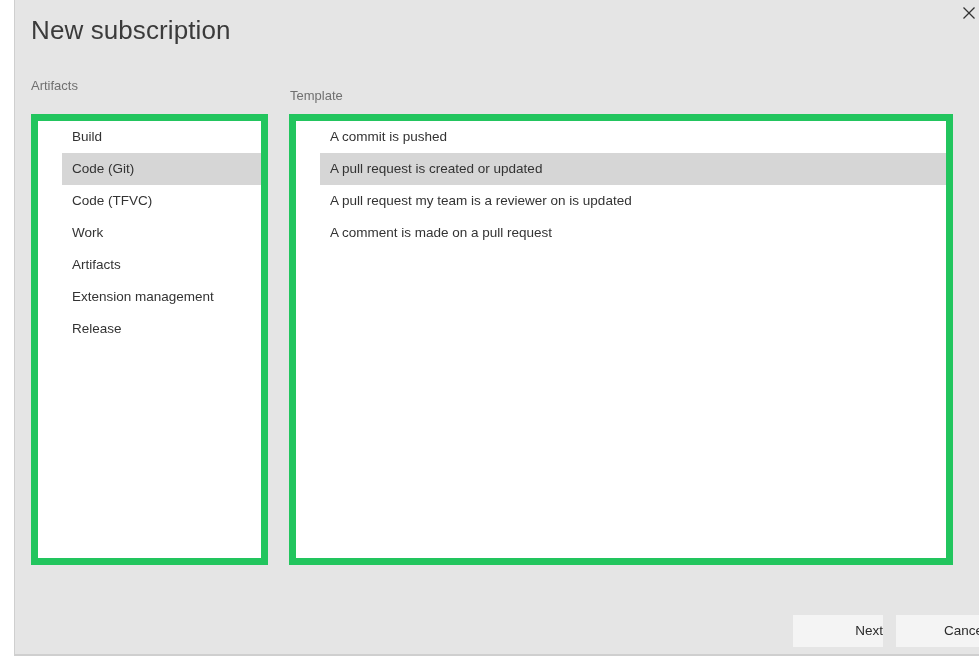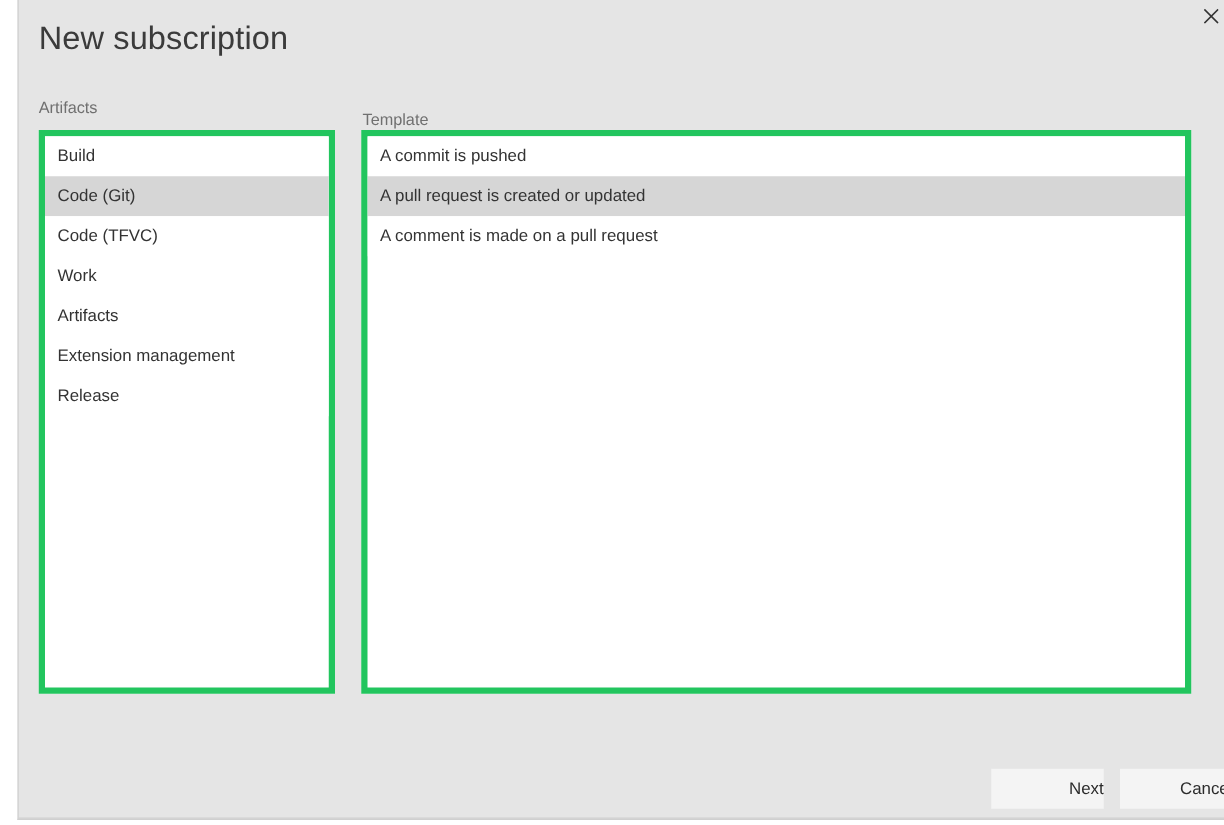--- a/index.html
+++ b/index.html
@@ -66,24 +66,25 @@
     color: #707070;
     line-height: 16px;
     white-space: nowrap;
   }
   #label-category { left: 16px; top: 78px; }
   #label-template { left: 275px; top: 88px; }
 
   
   .listbox {
     position: absolute;
-    top: 104px;
+    top: 114px;
     background: #ffffff;
-    border: 5px solid #22c55e;
+    border: 7px solid #22c55e;
     overflow: hidden;
+    padding-left: 24px;
   }
   #category-list {
     left: 16px;
     width: 237px;
     height: 451px;
   }
   #template-list {
     left: 274px;
     width: 664px;
     height: 451px;
@@ -158,20 +159,21 @@
     <div class="list-item">Code (TFVC)</div>
     <div class="list-item">Work</div>
     <div class="list-item">Artifacts</div>
     <div class="list-item">Extension management</div>
     <div class="list-item">Release</div>
   </div>
 
   <div id="template-list" class="listbox">
     <div class="list-item">A commit is pushed</div>
     <div class="list-item selected">A pull request is created or updated</div>
+    <div class="list-item">A pull request my team is a reviewer on is updated</div>
     <div class="list-item">A comment is made on a pull request</div>
   </div>
 
   <button id="next-button" class="footer-btn">Next</button>
   <button id="cancel-button" class="footer-btn">Cancel</button>
 
   <div id="footer-divider"></div>
 
 </div>
 

